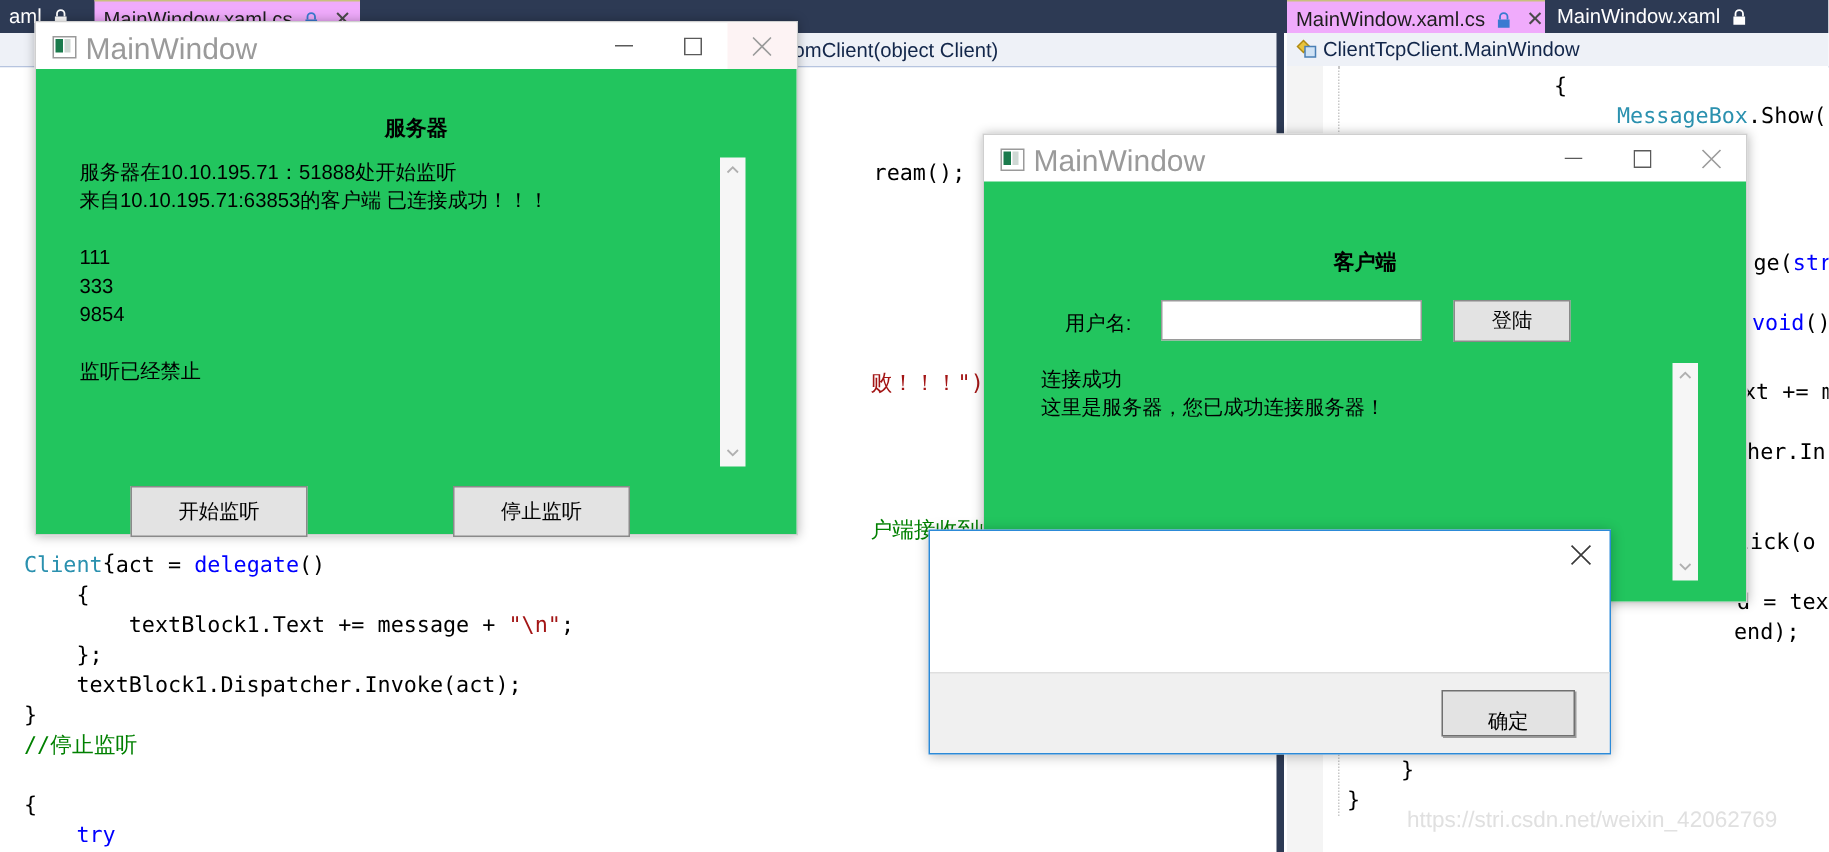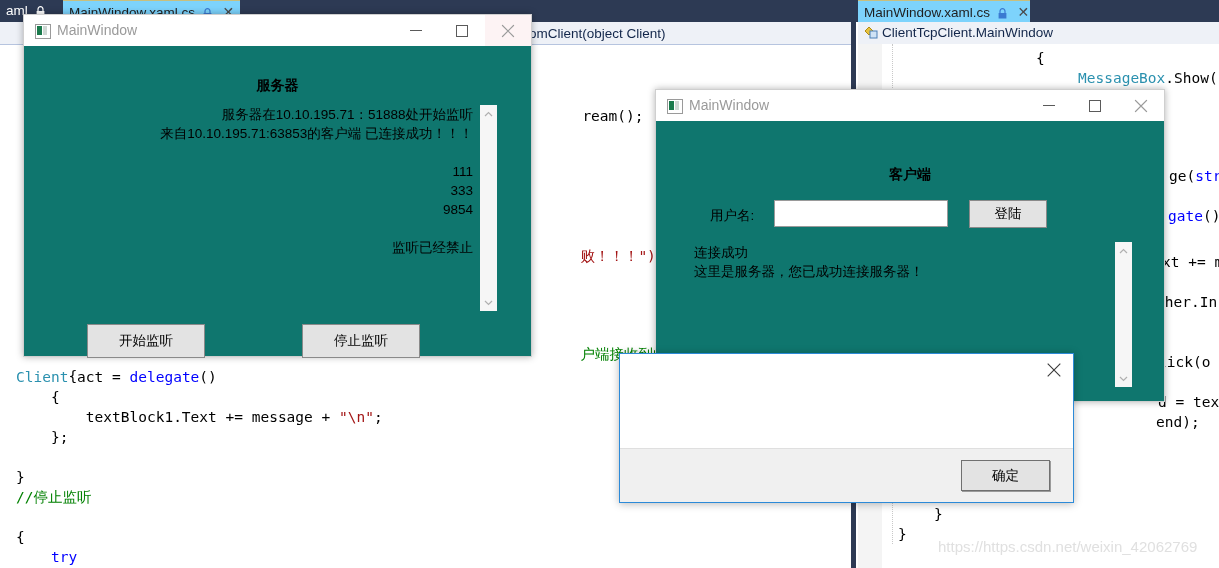--- a/index.html
+++ b/index.html
@@ -15,21 +15,21 @@
   #vs-shell{position:absolute;left:0;top:0;width:1219px;height:568px;background:#ffffff;}
 
   
   #left-pane{position:absolute;left:0;top:0;width:856px;height:568px;background:#fff;}
   .vs-tabstrip{position:absolute;left:0;top:0;height:22px;background:#2d3a54;width:100%;}
   .vs-tab{
     position:absolute;top:0;height:22px;line-height:22px;
     font-size:13.5px;color:#1e1e1e;padding:0 6px;white-space:nowrap;
     font-family:"Liberation Sans",sans-serif;
   }
-  .vs-tab.active{background:#7dd3fc;border-top:1px solid #c8bf7e;}
+  .vs-tab.active{background:#f0abfc;border-top:1px solid #c8bf7e;}
   .vs-tab.inactive{color:#ffffff;background:transparent;}
   .lock-ico{display:inline-block;width:9px;height:11px;vertical-align:-2px;margin-left:4px;}
   .tab-x{display:inline-block;margin-left:7px;font-size:14px;color:#4a4a4a;vertical-align:0px;}
 
   .vs-navbar{
     position:absolute;height:22px;line-height:22px;background:#eef1f7;
     border-bottom:1px solid #b6c4df;font-size:13.5px;color:#12264a;
     padding-left:6px;white-space:nowrap;overflow:hidden;
   }
   .vs-gutter{position:absolute;background:#f4f4f4;border-right:1px solid #e3e3e3;}
@@ -48,27 +48,27 @@
   #right-pane{position:absolute;left:856px;top:0;width:363px;height:568px;background:#fff;}
   #right-pane .vs-tabstrip{background:#2d3a54;}
   .split-bar{position:absolute;left:851px;top:22px;width:5px;height:546px;background:#2d3a54;}
 
   
   .wpf-win{position:absolute;background:#fff;border:1px solid #cfcfcf;box-shadow:0 0 7px rgba(0,0,0,.30);}
   .wpf-title{position:relative;height:31px;background:#fff;}
   .wpf-ico{position:absolute;left:11px;top:9px;width:14px;height:13px;background:#fff;border:1px solid #9a9a9a;}
   .wpf-ico i{position:absolute;left:1px;top:1px;width:5px;height:9px;background:#1a7a4c;display:block;}
   .wpf-ico i.b{left:7px;width:4px;background:#cfd8d4;}
-  .wpf-caption{position:absolute;left:33px;top:7px;font-size:14px;color:#9a9a9a;
+  .wpf-caption{position:absolute;left:33px;top:7px;font-size:20px;color:#9a9a9a;
     font-family:"Liberation Sans",sans-serif;}
   .winbtn{position:absolute;top:0;width:46px;height:31px;cursor:default;}
   .winbtn svg{position:absolute;left:50%;top:50%;transform:translate(-50%,-50%);}
   .winbtn.close-hover{background:#fdf3f4;}
 
-  .wpf-body{position:relative;background:#0f766e;}
+  .wpf-body{position:relative;background:#22c55e;}
   .wpf-h2{position:absolute;font-size:14px;font-weight:bold;color:#000;}
   .wpf-text{position:absolute;font-size:13.5px;color:#000;line-height:19px;white-space:pre-wrap;}
   .wpf-btn{
     position:absolute;background:#e3e3e3;border:1px solid #8a8a8a;
     font-size:13.5px;color:#000;text-align:right;font-family:"Liberation Sans",sans-serif;
     display:flex;align-items:center;justify-content:center;cursor:default;
   }
   .wpf-input{position:absolute;background:#fff;border:1px solid #9a9a9a;}
   .wpf-label{position:absolute;font-size:13.5px;color:#000;}
   .wpf-scroll{position:absolute;width:17px;background:#f6f6f6;}
@@ -78,21 +78,21 @@
 
   
   #msgbox{position:absolute;background:#fff;border:1px solid #2c8ad8;box-shadow:0 1px 8px rgba(0,0,0,.28);}
   #msgbox .mb-close{position:absolute;right:2px;top:2px;width:34px;height:28px;cursor:default;}
   #msgbox .mb-close svg{position:absolute;left:50%;top:50%;transform:translate(-50%,-50%);}
   #msgbox .mb-text{position:absolute;left:24px;top:55px;font-size:13.5px;color:#000;}
   #msgbox .mb-foot{position:absolute;left:0;bottom:0;width:100%;height:53px;background:#f0f0f0;
      border-top:1px solid #dfdfdf;}
   #msgbox .mb-ok{position:absolute;right:23px;top:11px;width:87px;height:29px;
      background:#e3e3e3;border:1px solid #707070;box-shadow:1px 1px 0 #9b9b9b;
-     display:flex;align-items:center;justify-content:center;font-size:13.5px;cursor:default;}
+     display:flex;align-items:flex-end;justify-content:center;font-size:13.5px;cursor:default;}
 
   .watermark{position:absolute;font-size:15px;color:#e0e0e0;
      font-family:"Liberation Sans",sans-serif;white-space:nowrap;}
 </style>
 </head>
 <body>
 
 <div id="vs-shell">
 
   <div id="left-pane">
@@ -142,20 +142,21 @@
       <span>户端接收到的信息</span>
     </div>
 
     <div class="code" style="left:16px;top:346px;">
       <span>{</span>
     </div>
     <div class="code" style="left:16px;top:367px;"><span class="ty">Client</span> act = <span class="kw">delegate</span>()</div>
     <div class="code" style="left:16px;top:387px;">    {</div>
     <div class="code" style="left:16px;top:407px;">        textBlock1.Text += message + <span class="st">"\n"</span>;</div>
     <div class="code" style="left:16px;top:427px;">    };</div>
+    <div class="code" style="left:16px;top:447px;">    textBlock1.Dispatcher.Invoke(act);</div>
     <div class="code" style="left:16px;top:467px;">}</div>
     <div class="code cm" style="left:16px;top:487px;">//停止监听</div>
     <div class="code" style="left:16px;top:527px;">{</div>
     <div class="code" style="left:16px;top:547px;">    <span class="kw">try</span></div>
   </div>
 
   <div class="split-bar"></div>
 
   <div id="right-pane">
     <div class="vs-tabstrip"></div>
@@ -164,51 +165,60 @@
       <span>MainWindow.xaml.cs</span>
       <span class="lock-ico">
         <svg width="9" height="11" viewBox="0 0 9 11">
             <path d="M2 5V3.2A2.5 2.5 0 0 1 7 3.2V5" fill="none" stroke="#3a7ad1" stroke-width="1.2"></path>
             <rect x="0.6" y="5" width="7.8" height="5.5" fill="#3a7ad1"></rect>
           </svg>
       </span>
       <span class="tab-x">✕</span>
     </div>
 
+    <div class="vs-tab inactive" style="left:176px;width:150px;">
+      <span>MainWindow.xaml</span>
+      <span class="lock-ico">
+        <svg width="9" height="11" viewBox="0 0 9 11">
+            <path d="M2 5V3.2A2.5 2.5 0 0 1 7 3.2V5" fill="none" stroke="#fff" stroke-width="1.2"></path>
+            <rect x="0.6" y="5" width="7.8" height="5.5" fill="#fff"></rect>
+          </svg>
+      </span>
+    </div>
 
     <div class="vs-navbar" style="left:2px;top:22px;width:361px;">
       <span class="abs" style="left:6px;top:3px;width:14px;height:14px;">
         <svg width="15" height="14" viewBox="0 0 15 14">
             <path d="M1 5 L5 1 L9 5 L5 9 Z" fill="#e8c33c" stroke="#b08a12"></path>
             <rect x="6" y="5" width="7" height="7" fill="#cfe2f5" stroke="#4a7fb5"></rect>
           </svg>
       </span>
       <span class="abs" style="left:24px;top:0;line-height:22px;">ClientTcpClient.MainWindow</span>
     </div>
 
     <div class="vs-gutter" style="left:2px;top:44px;width:24px;height:524px;"></div>
     <div class="abs" style="left:26px;top:44px;width:337px;height:524px;background:#fff;"></div>
 
     <div class="abs" style="left:36px;top:44px;width:1px;height:500px;border-left:1px dotted #c8c8c8;"></div>
 
     <div class="code" style="left:180px;top:48px;"><span>{</span></div>
     <div class="code" style="left:222px;top:68px;"><span class="ty">MessageBox</span>.Show(</div>
     <div class="code" style="left:313px;top:166px;">ge(<span class="kw">stri</span></div>
-    <div class="code" style="left:312px;top:206px;"><span class="kw">gate</span>()</div>
+    <div class="code" style="left:312px;top:206px;"><span class="kw">void</span>()</div>
     <div class="code" style="left:306px;top:252px;">xt += m</div>
     <div class="code" style="left:300px;top:292px;">ther.In</div>
     <div class="code" style="left:302px;top:352px;">lick(o</div>
     <div class="code" style="left:302px;top:392px;">d = tex</div>
     <div class="code" style="left:300px;top:412px;">end);</div>
 
     <div class="code" style="left:78px;top:504px;"><span>}</span></div>
     <div class="code" style="left:42px;top:524px;"><span>}</span></div>
   </div>
 
-  <div class="watermark" style="left:938px;top:538px;">https://https.csdn.net/weixin_42062769</div>
+  <div class="watermark" style="left:938px;top:538px;">https://stri.csdn.net/weixin_42062769</div>
 </div>
 
 <div class="wpf-win" id="server-window" style="left:23px;top:14px;width:507px;height:341px;">
 
   <div class="wpf-title">
     <span class="wpf-ico">
         <i></i>
         <i class="b"></i>
       </span>
     <span class="wpf-caption">MainWindow</span>
@@ -226,21 +236,21 @@
     <div class="winbtn close-hover" style="right:0;">
       <svg width="13" height="13">
           <path d="M0.5 0.5 L12.5 12.5 M12.5 0.5 L0.5 12.5" stroke="#9b9b9b" stroke-width="1.1" fill="none"></path>
         </svg>
     </div>
   </div>
 
   <div class="wpf-body" style="height:310px;">
     <div class="wpf-h2" style="left:0;top:31px;width:100%;text-align:center;">服务器</div>
 
-    <div class="abs" style="left:29px;top:59px;width:440px;height:205px;text-align:right;">
+    <div class="abs" style="left:29px;top:59px;width:440px;height:205px;">
       <div class="wpf-text" style="left:0;top:0;width:420px;">服务器在10.10.195.71：51888处开始监听
 来自10.10.195.71:63853的客户端 已连接成功！！！
 
 111
 333
 9854
 
 监听已经禁止</div>
     </div>
 

